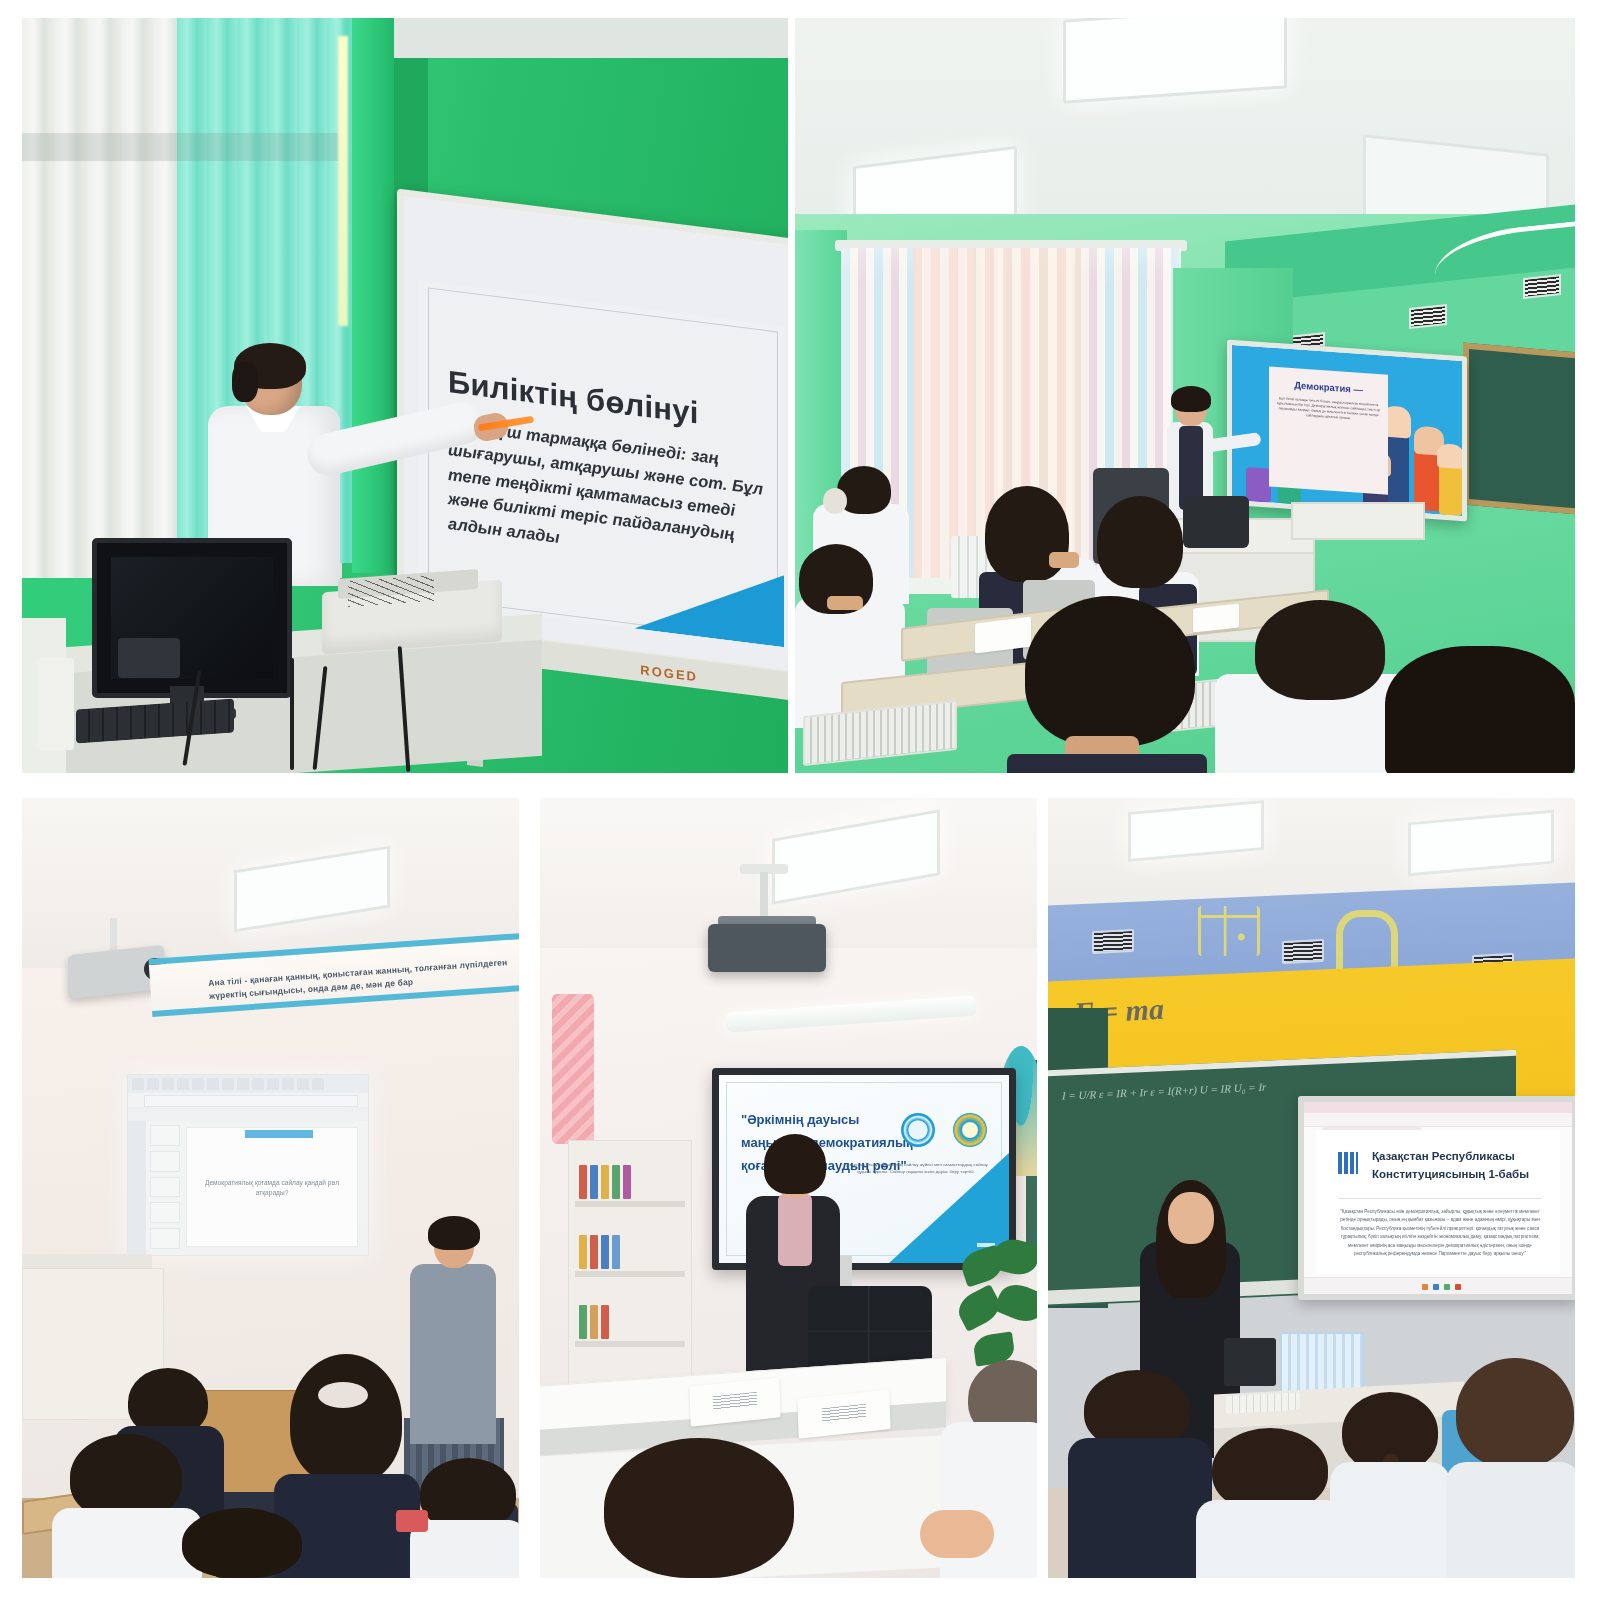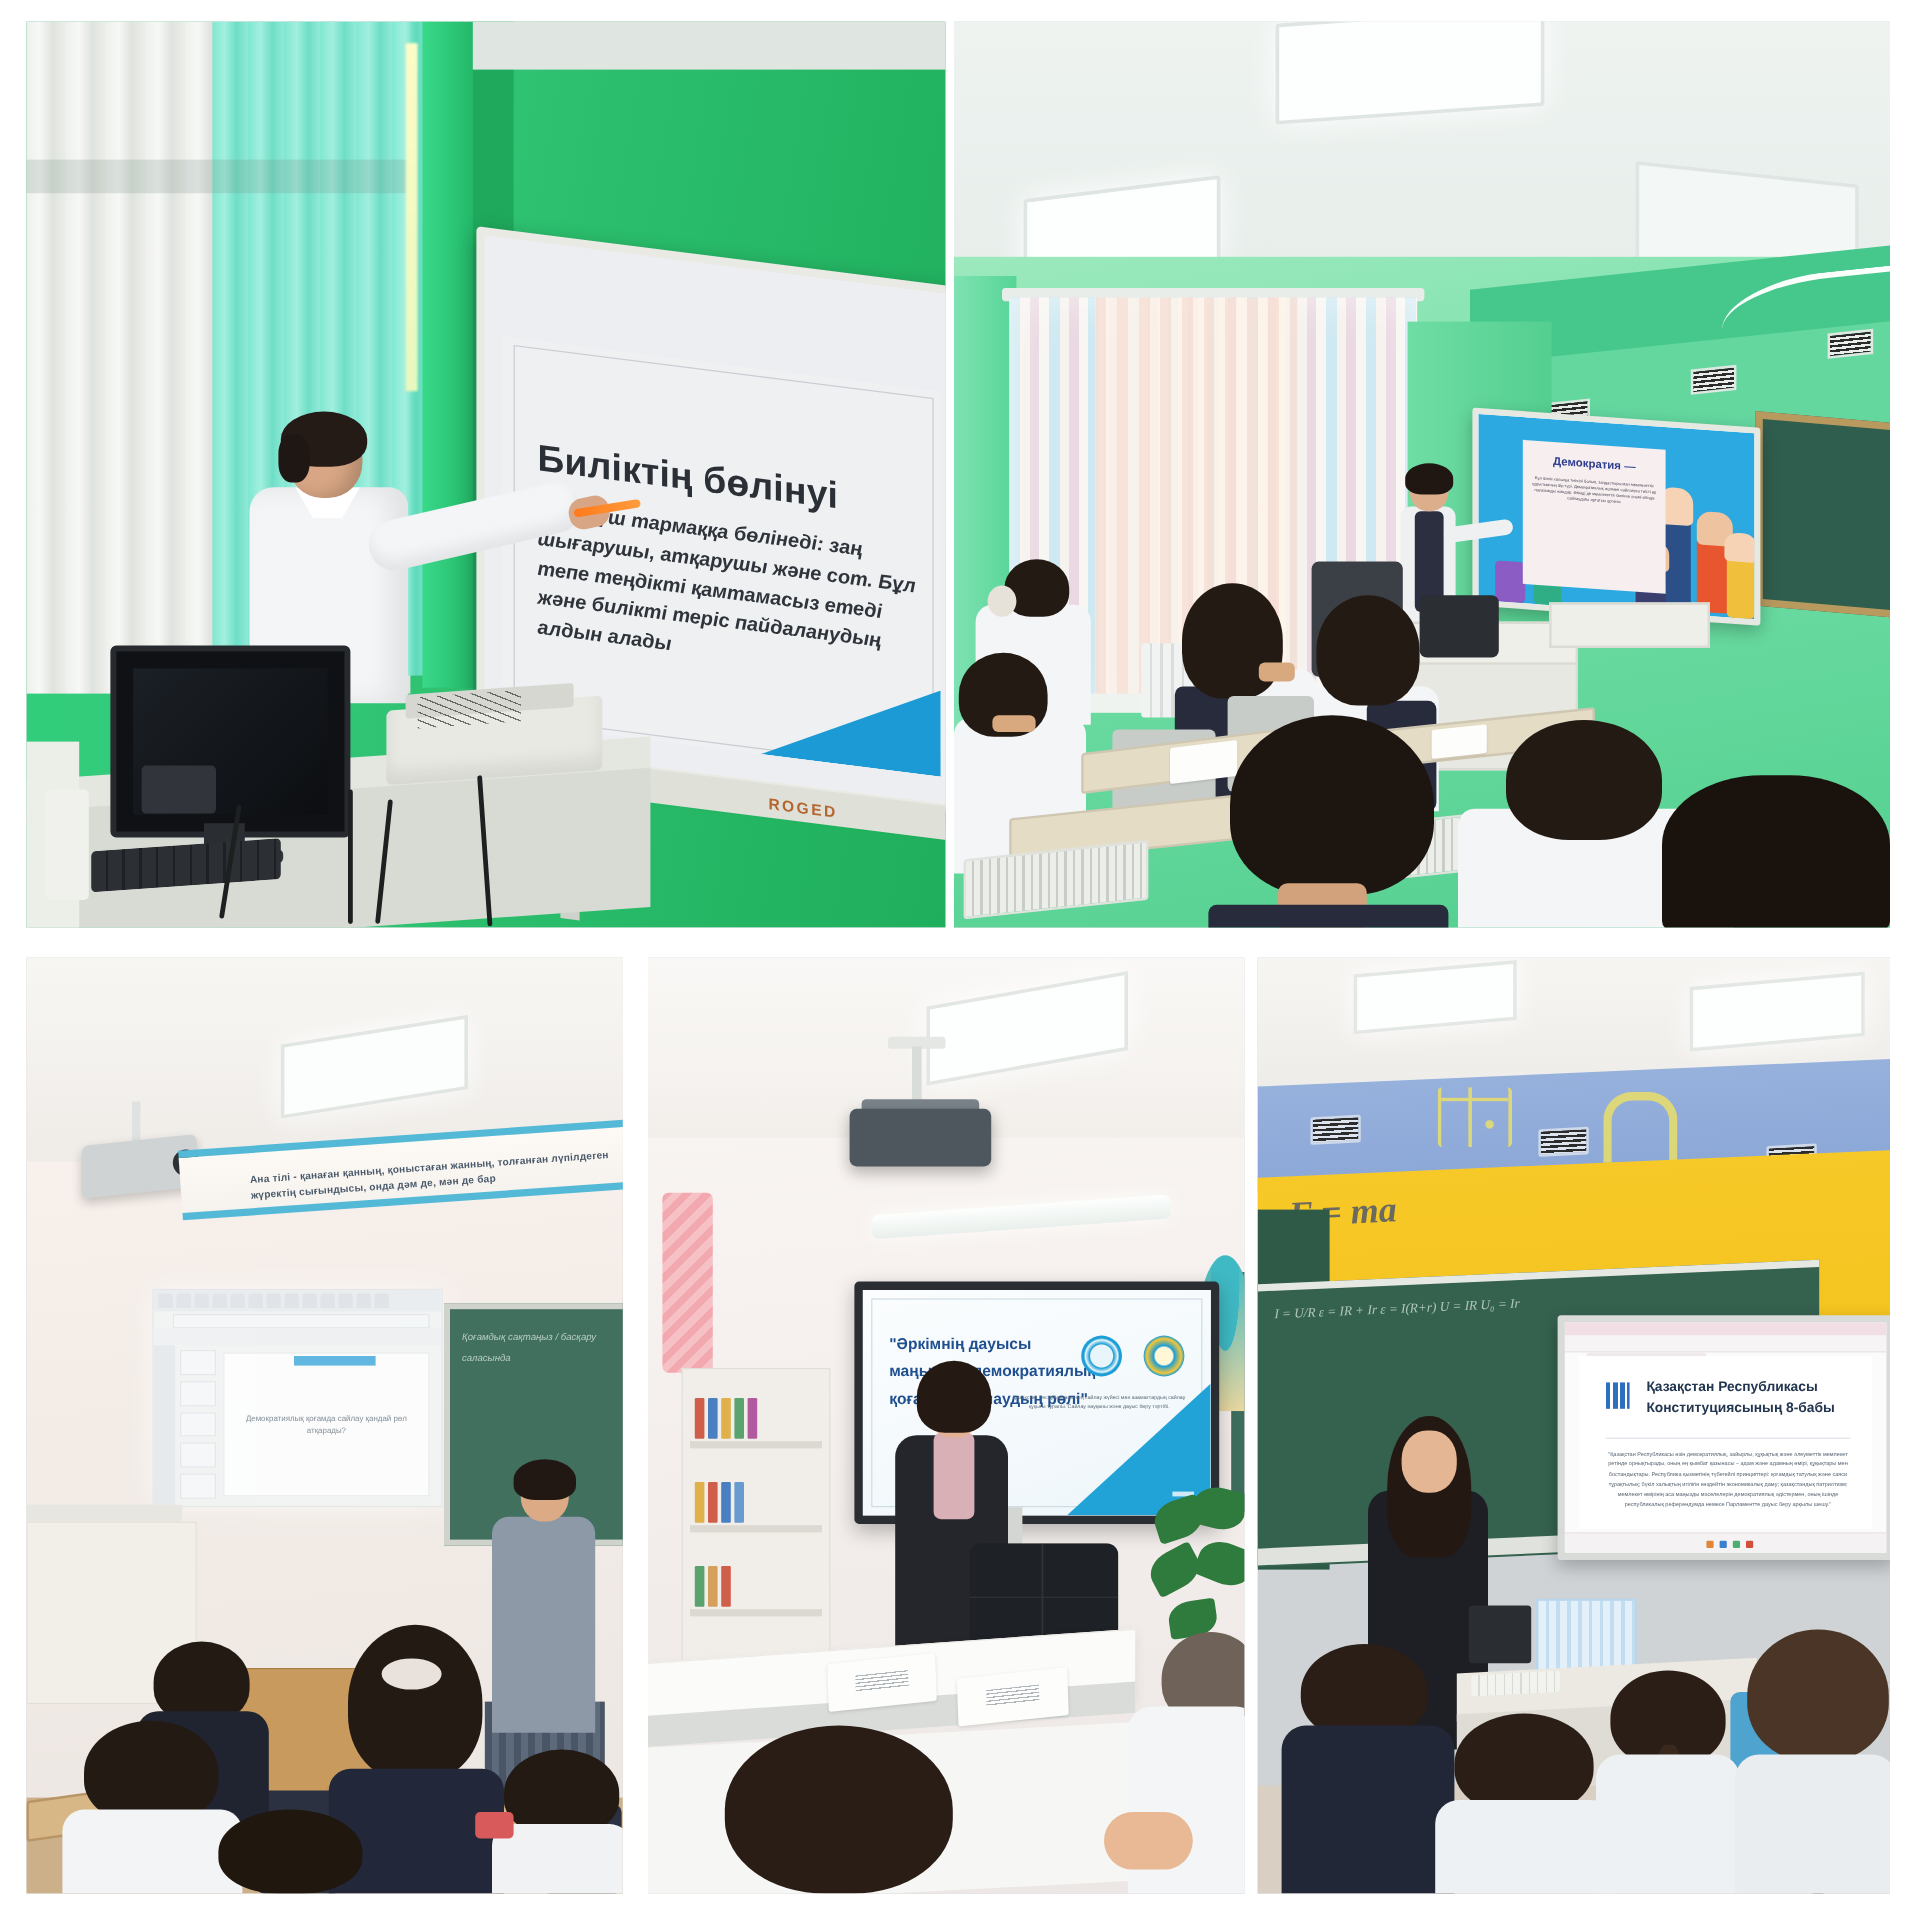--- a/index.html
+++ b/index.html
@@ -474,23 +474,20 @@
           <i></i>
           <i></i>
           <i></i>
         </div>
       <div class="p3-ppt-slide">
         <div class="p3-ppt-accent"></div>
         <p>Демократиялық қоғамда сайлау қандай рөл атқарады?</p>
       </div>
     </div>
 
-    <div class="p3-gboard">
-      <div class="p3-gboard-txt">Қоғамдық сақтаңыз / басқару саласында</div>
-    </div>
     <div class="p3-wbox"></div>
     <div class="p3-shelf"></div>
     <div class="p3-cab"></div>
     <div class="p3-floor"></div>
 
     <div class="p3-teacher-skirt"></div>
     <div class="p3-teacher-body"></div>
     <div class="p3-teacher-head"></div>
     <div class="p3-teacher-hair"></div>
 
@@ -638,21 +635,21 @@
     </div>
     <div class="p5-chalktray"></div>
 
     <div class="p5-wboard">
       <div class="p5-wb-top"></div>
       <div class="p5-wb-ribbon">
         <div class="p5-wb-url"></div>
       </div>
       <div class="p5-wb-doc">
         <div class="p5-wb-mark"></div>
-        <h3>Қазақстан Республикасы Конституциясының 8-бабы</h3>
+        <h3>Қазақстан Республикасы Конституциясының 1-бабы</h3>
         <div class="p5-wb-rule"></div>
         <p>"Қазақстан Республикасы өзін демократиялық, зайырлы, құқықтық және әлеуметтік мемлекет ретінде орнықтырады, оның ең қымбат қазынасы – адам және адамның өмірі, құқықтары мен бостандықтары. Республика қызметінің түбегейлі принциптері: қоғамдық татулық және саяси тұрақтылық; бүкіл халықтың игілігін көздейтін экономикалық даму; қазақстандық патриотизм; мемлекет өмірінің аса маңызды мәселелерін демократиялық әдістермен, оның ішінде республикалық референдумда немесе Парламентте дауыс беру арқылы шешу."</p>
       </div>
       <div class="p5-wb-bottom">
         <div class="p5-wb-tasks">
           <i style="background:#e0863a;"></i>
             <i style="background:#3a7fd0;"></i>
             <i style="background:#4caf72;"></i>
             <i style="background:#d0503a;"></i>
         </div>

